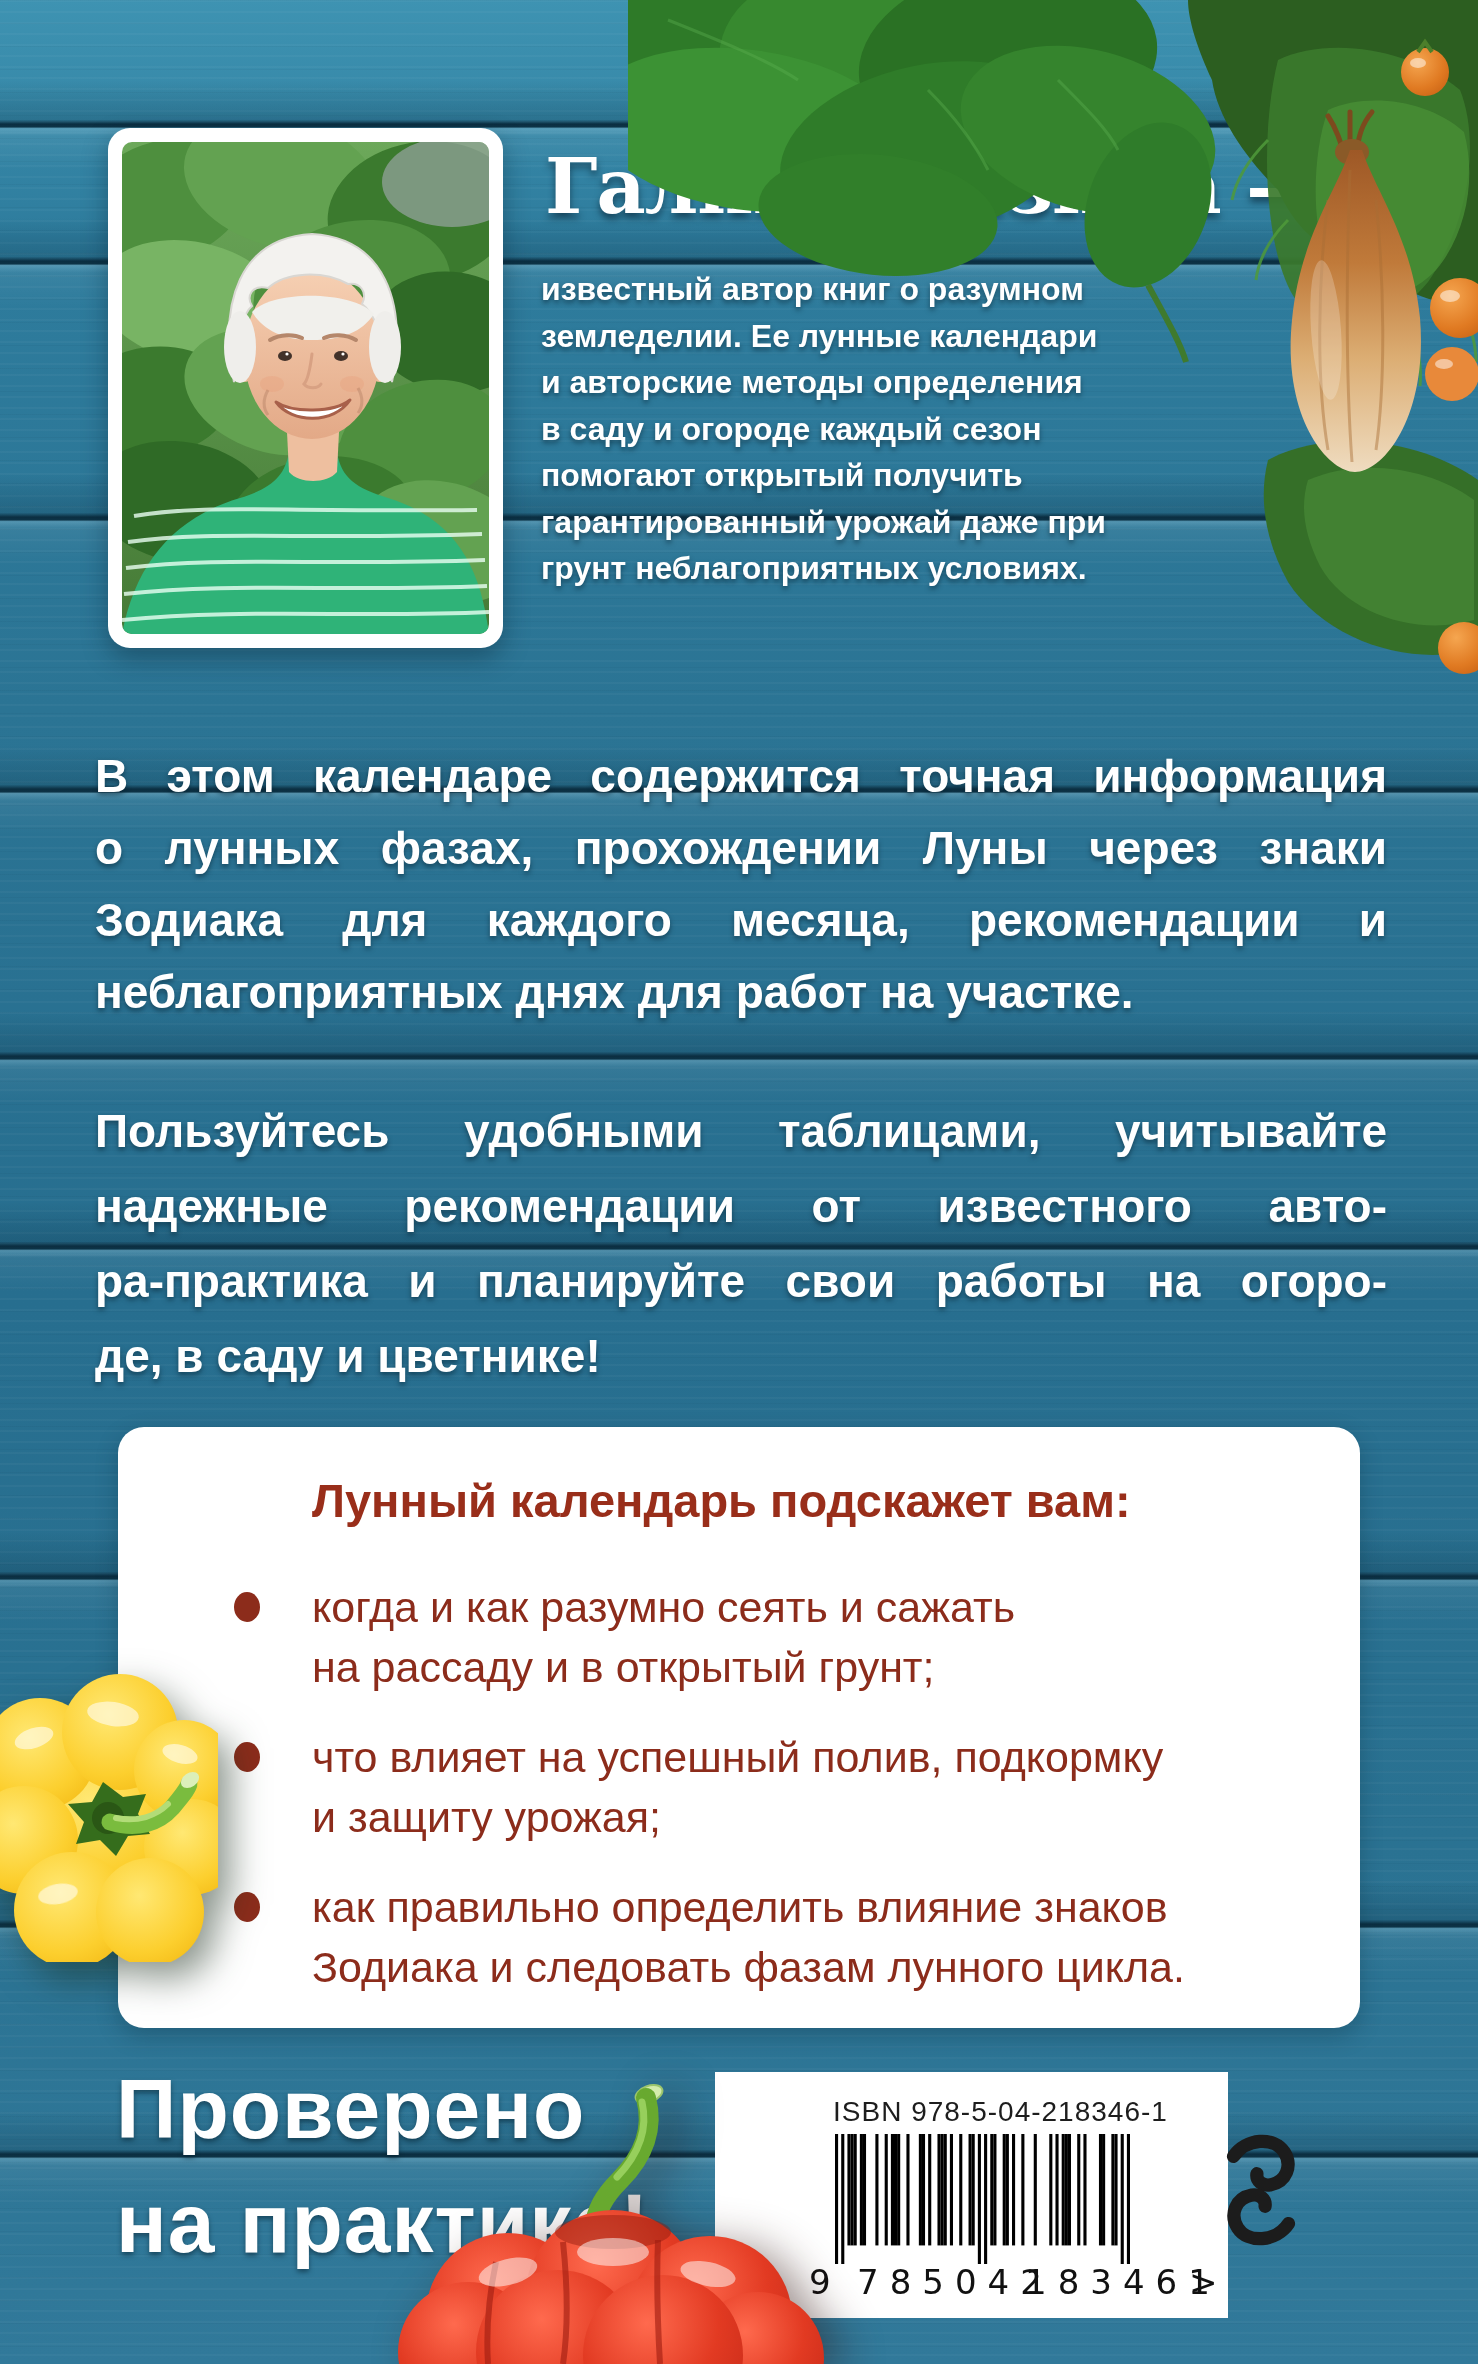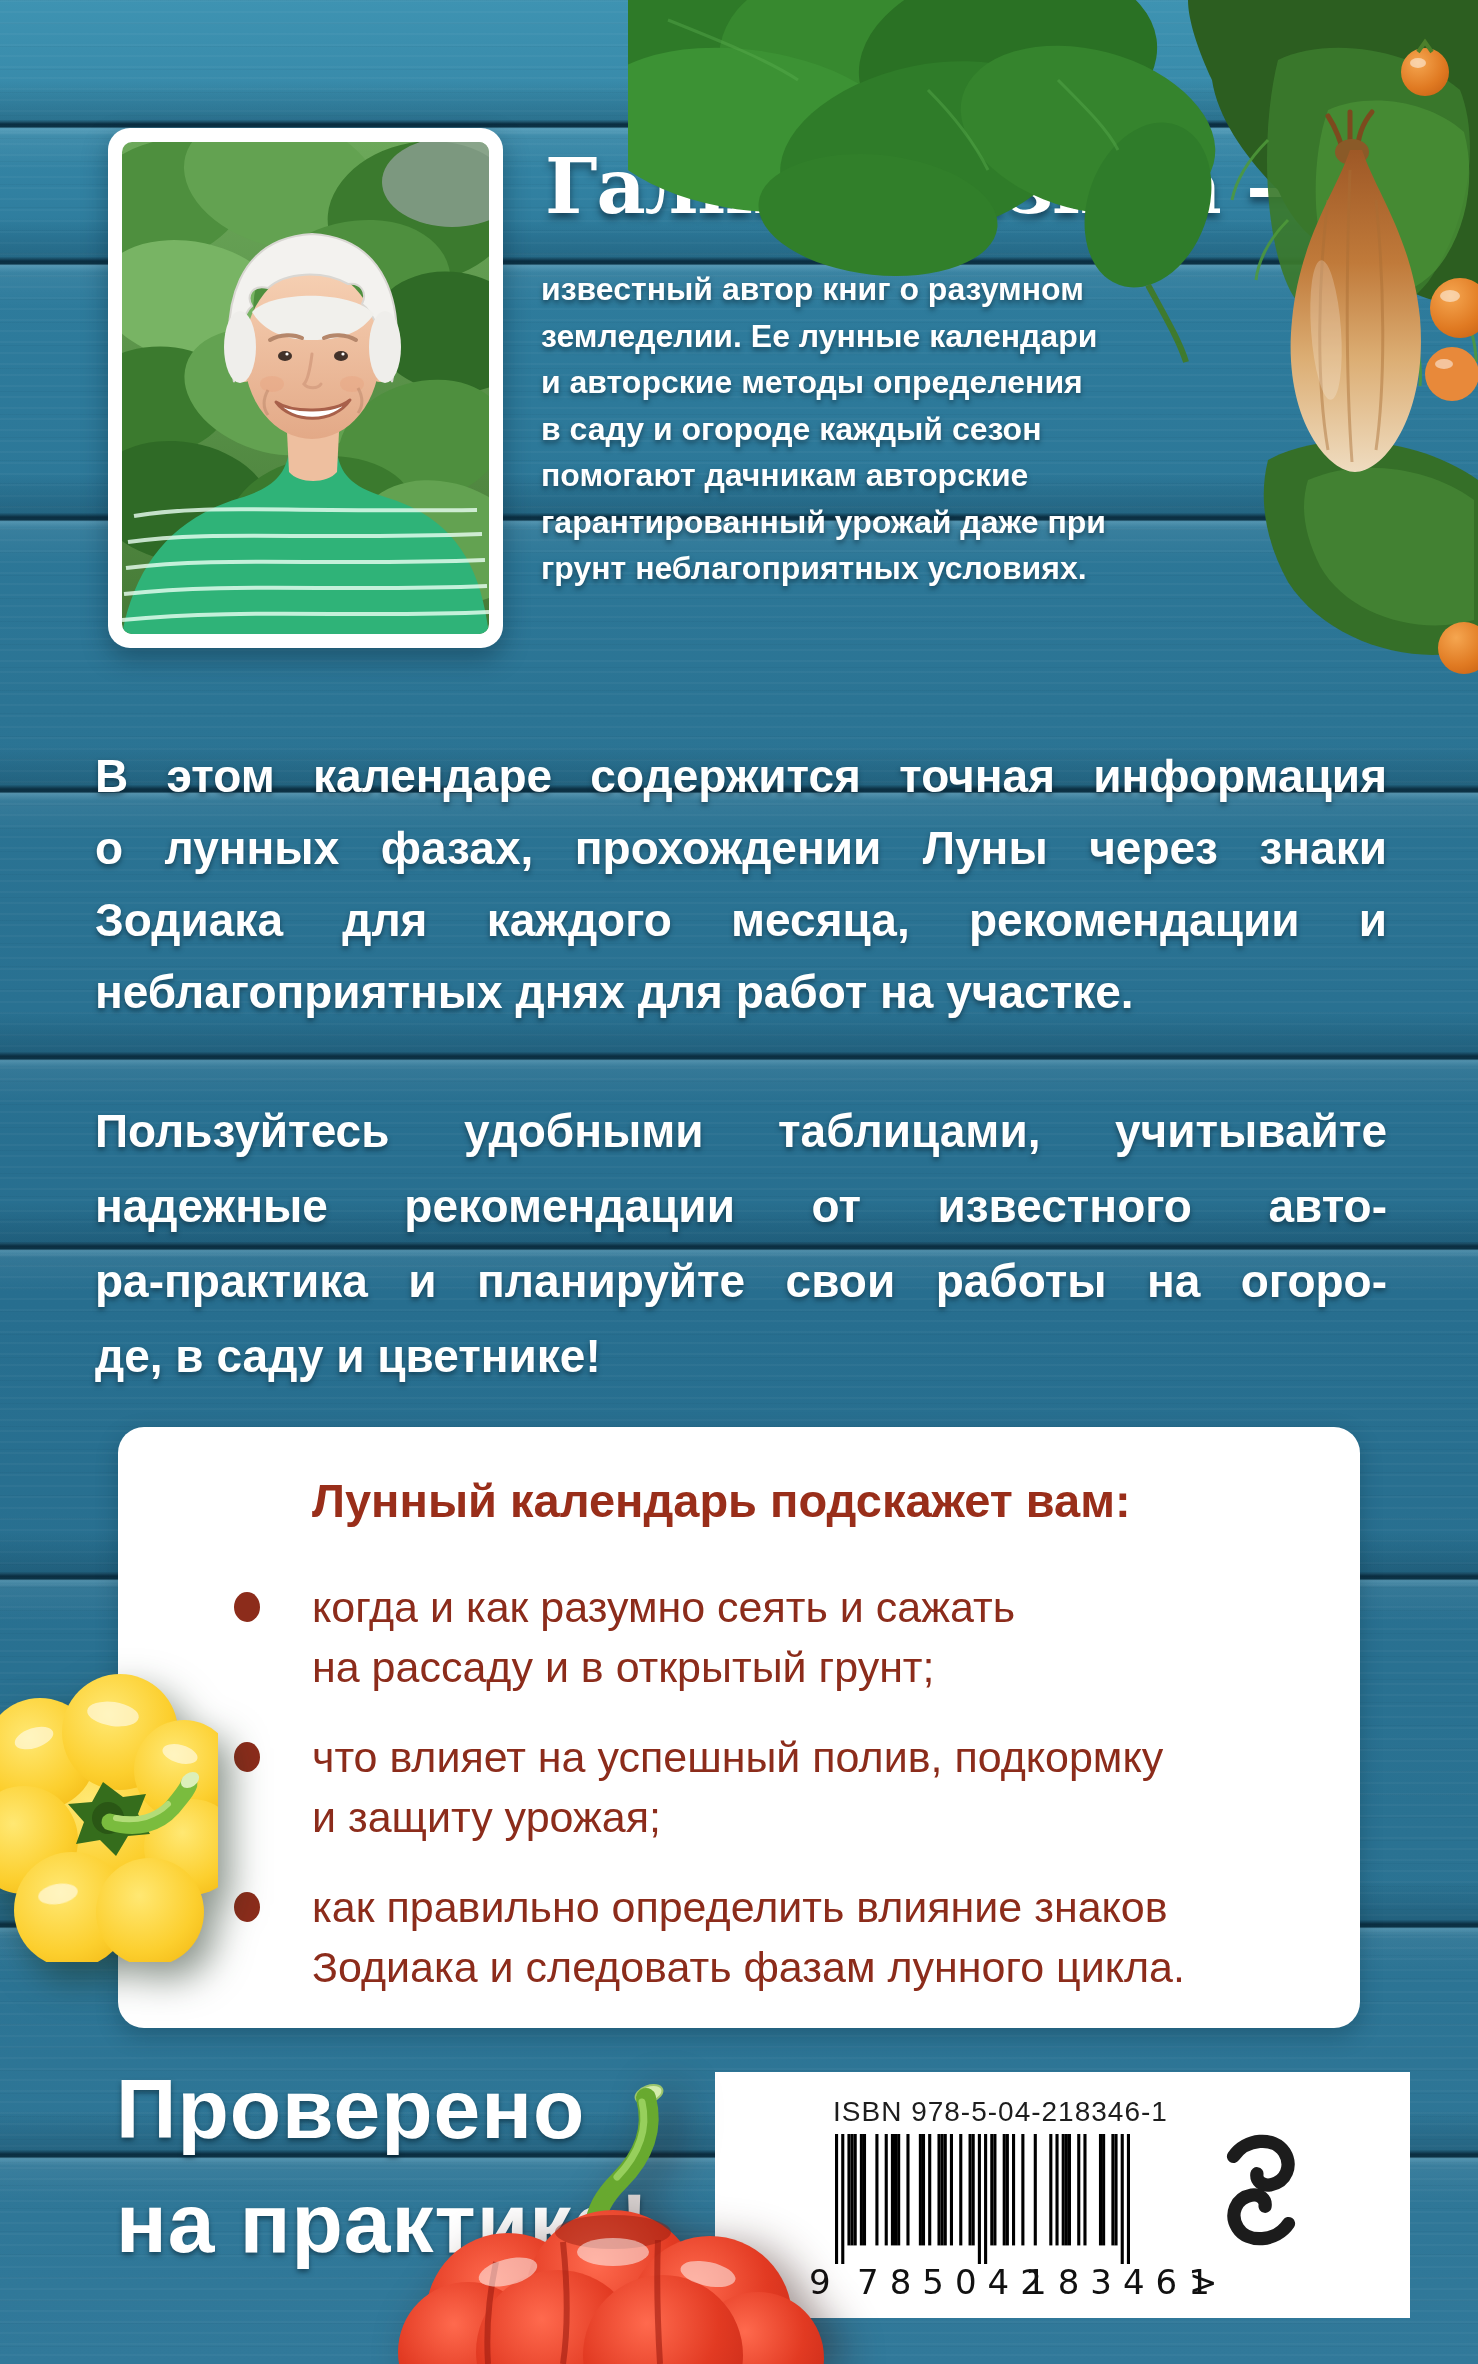--- a/index.html
+++ b/index.html
@@ -28,21 +28,21 @@
         border-radius:22px;padding:14px;z-index:2;box-shadow:0 10px 26px rgba(8,34,50,.4);}
   .photo-inner{width:367px;height:492px;border-radius:10px;overflow:hidden;}
   .promo-box{position:absolute;left:118px;top:1427px;width:1242px;height:601px;background:#fff;
         border-radius:26px;z-index:2;box-shadow:0 8px 22px rgba(8,35,52,.28);}
   .promo-heading{position:absolute;left:194px;top:46px;font-size:47px;font-weight:bold;color:var(--maroon-h,#992e1a);}
   .bullet{position:absolute;left:0;width:100%;}
   .bullet .dot{position:absolute;left:116px;top:15px;width:26px;height:30px;border-radius:50%;background:var(--maroon,#8c2c1b);}
   .bullet .bl{position:absolute;left:194px;top:0;font-size:43px;font-weight:normal;line-height:60px;color:var(--maroon,#8c2c1b);white-space:nowrap;}
   .b1{top:150px;} .b2{top:300px;} .b3{top:450px;}
   .slogan{left:116px;top:2052px;font-size:84px;line-height:114px;letter-spacing:1px;}
-  .barcode-box{position:absolute;left:715px;top:2072px;width:695px;height:246px;background:#fff;z-index:2;}
+  .barcode-box{position:absolute;left:715px;top:2072px;width:513px;height:246px;background:#fff;z-index:2;}
   .isbn{position:absolute;left:118px;top:24px;font-size:28px;font-weight:normal;color:#1d1d1d;letter-spacing:1px;font-family:"Liberation Sans",sans-serif;}
   .ean-wrap{position:absolute;left:120px;top:62px;width:295px;height:130px;}
   .ean-digits span{position:absolute;top:190px;font-size:34px;color:#111;font-family:"DejaVu Sans",sans-serif;}
   .d-first{left:94px;} .d-g1{left:142px;letter-spacing:11px;} .d-g2{left:310px;letter-spacing:11px;} .d-arrow{left:474px;}
   .pub-logo{position:absolute;left:510px;top:62px;}
   .veg-top{position:absolute;left:628px;top:0;z-index:3;pointer-events:none;}
   .pepper-yellow{position:absolute;left:-12px;top:1662px;z-index:4;pointer-events:none;
         filter:drop-shadow(12px 16px 18px rgba(22,42,24,.5));}
   .pepper-red{position:absolute;left:358px;top:2080px;z-index:5;pointer-events:none;
         filter:drop-shadow(18px 8px 22px rgba(40,12,6,.45));}
@@ -126,21 +126,21 @@
       </svg>
     </div>
   </div>
 
   <div class="txt author-name">Галина Кизима —</div>
   <div class="txt bio shadowed">
     <div>известный автор книг о разумном</div>
     <div>земледелии. Ее лунные календари</div>
     <div>и авторские методы определения</div>
     <div>в саду и огороде каждый сезон</div>
-    <div>помогают дачникам авторские</div>
+    <div>помогают открытый получить</div>
     <div>гарантированный урожай даже при</div>
     <div>грунт неблагоприятных условиях.</div>
   </div>
 
   <div class="txt para intro shadowed">
     <div class="ln">В этом календаре содержится точная информация</div>
     <div class="ln">о лунных фазах, прохождении Луны через знаки</div>
     <div class="ln">Зодиака для каждого месяца, рекомендации и</div>
     <div class="ln-last">неблагоприятных днях для работ на участке.</div>
   </div>

